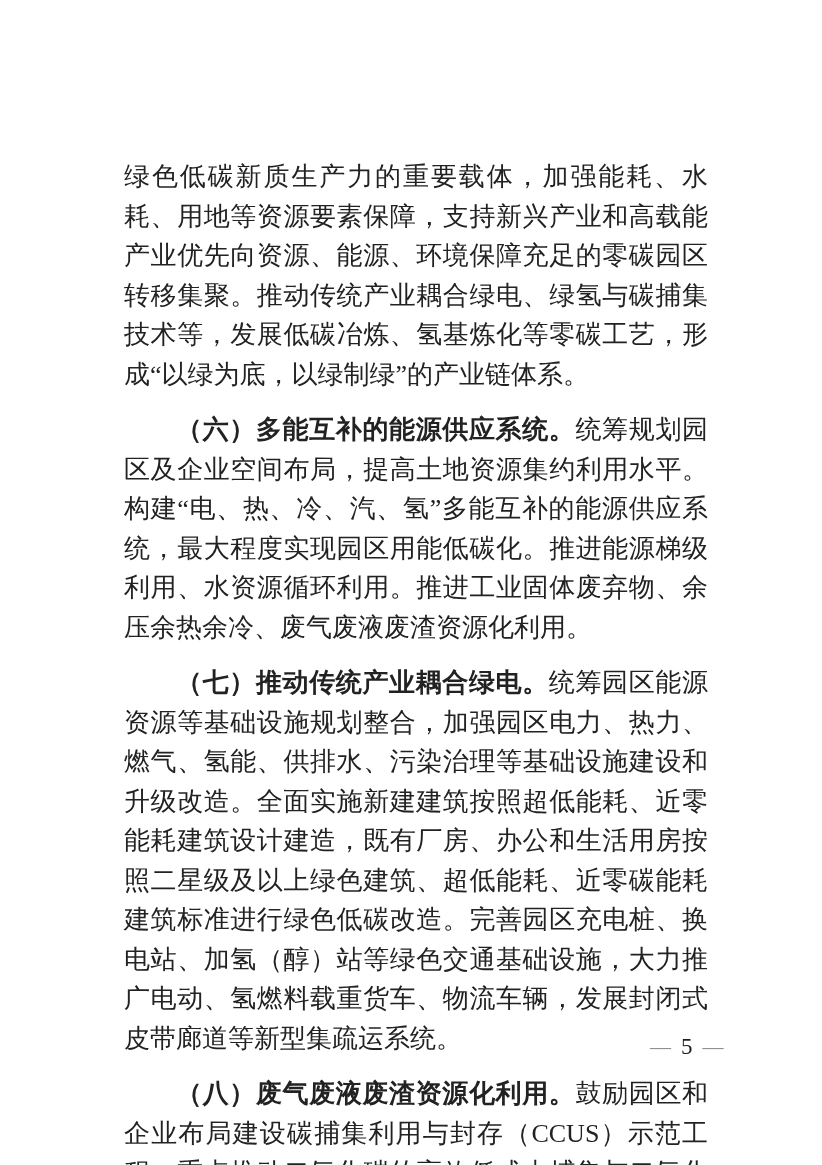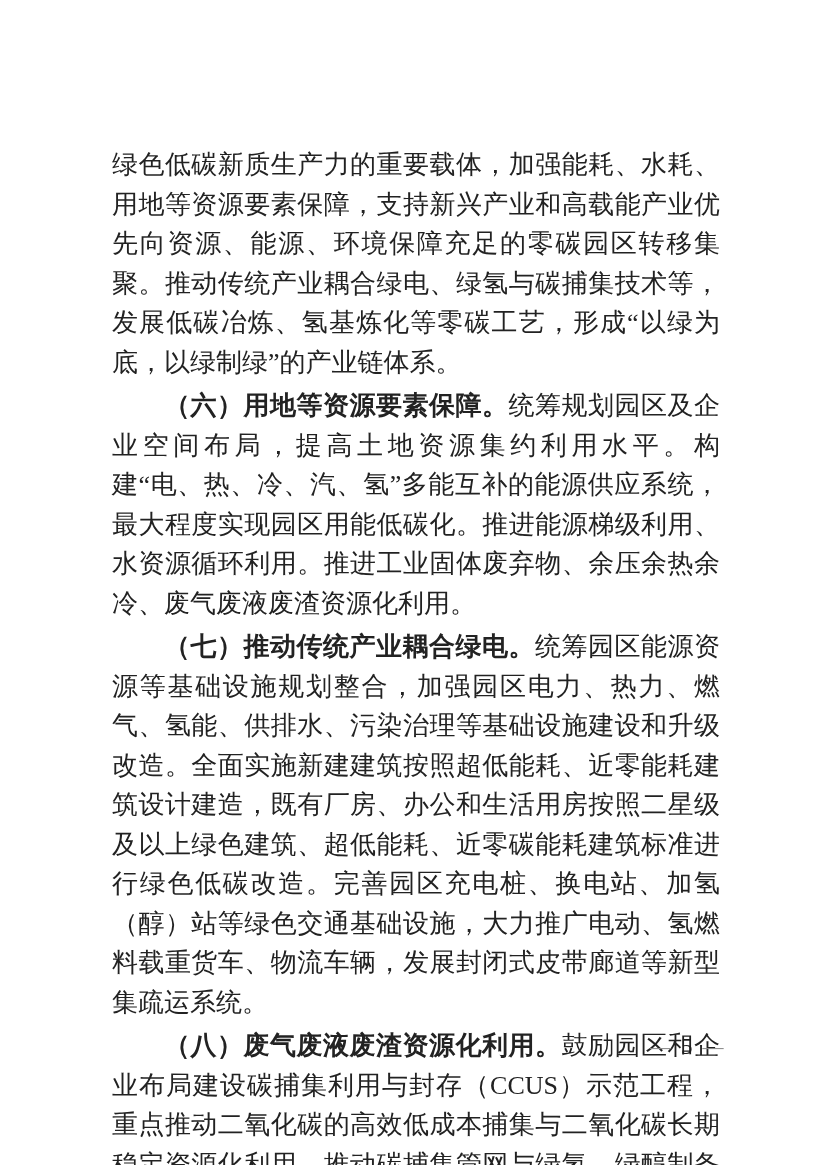--- a/index.html
+++ b/index.html
@@ -22,21 +22,21 @@
     top: 141px;
     width: 616px;
     font-size: 26px;
     line-height: 39.5px;
     text-align: justify;
     letter-spacing: 0;
     
     font-feature-settings: "halt" 1;
   }
   .para {
-    margin: 4px;
+    margin: 16px;
     padding: 0;
     text-indent: 2em;
   }
   .para.continuation {
     text-indent: 0;
   }
   .section-heading {
     font-weight: 700;
   }
   .page-number {
@@ -61,21 +61,21 @@
 </style>
 </head>
 <body>
 
 <div class="page">
 
   <div class="text-block">
 
     <p class="para continuation"><span>绿色低碳新质生产力的重要载体，加强能耗、水耗、用地等资源要素保障，支持新兴产业和高载能产业优先向资源、能源、环境保障充足的零碳园区转移集聚。推动传统产业耦合绿电、绿氢与碳捕集技术等，发展低碳冶炼、氢基炼化等零碳工艺，形成“以绿为底，以绿制绿”的产业链体系。</span></p>
 
-    <p class="para"><span class="section-heading">（六）用地等资源要素保障。</span><span>统筹规划园区及企业空间布局，提高土地资源集约利用水平。构建“电、热、冷、汽、氢”多能互补的能源供应系统，最大程度实现园区用能低碳化。推进能源梯级利用、水资源循环利用。推进工业固体废弃物、余压余热余冷、废气废液废渣资源化利用。</span></p>
+    <p class="para"><span class="section-heading">（六）多能互补的能源供应系统。</span><span>统筹规划园区及企业空间布局，提高土地资源集约利用水平。构建“电、热、冷、汽、氢”多能互补的能源供应系统，最大程度实现园区用能低碳化。推进能源梯级利用、水资源循环利用。推进工业固体废弃物、余压余热余冷、废气废液废渣资源化利用。</span></p>
 
     <p class="para"><span class="section-heading">（七）推动传统产业耦合绿电。</span><span>统筹园区能源资源等基础设施规划整合，加强园区电力、热力、燃气、氢能、供排水、污染治理等基础设施建设和升级改造。全面实施新建建筑按照超低能耗、近零能耗建筑设计建造，既有厂房、办公和生活用房按照二星级及以上绿色建筑、超低能耗、近零碳能耗建筑标准进行绿色低碳改造。完善园区充电桩、换电站、加氢（醇）站等绿色交通基础设施，大力推广电动、氢燃料载重货车、物流车辆，发展封闭式皮带廊道等新型集疏运系统。</span></p>
 
     <p class="para"><span class="section-heading">（八）废气废液废渣资源化利用。</span><span>鼓励园区和企业布局建设碳捕集利用与封存（CCUS）示范工程，重点推动二氧化碳的高效低成本捕集与二氧化碳长期稳定资源化利用。推动碳捕集管网与绿氢、绿醇制备系统耦合，拓展二氧化碳驱油、地质</span></p>
 
   </div>
 
   <div class="page-number">
     <span class="dash">—</span>
     <span class="num">5</span>

